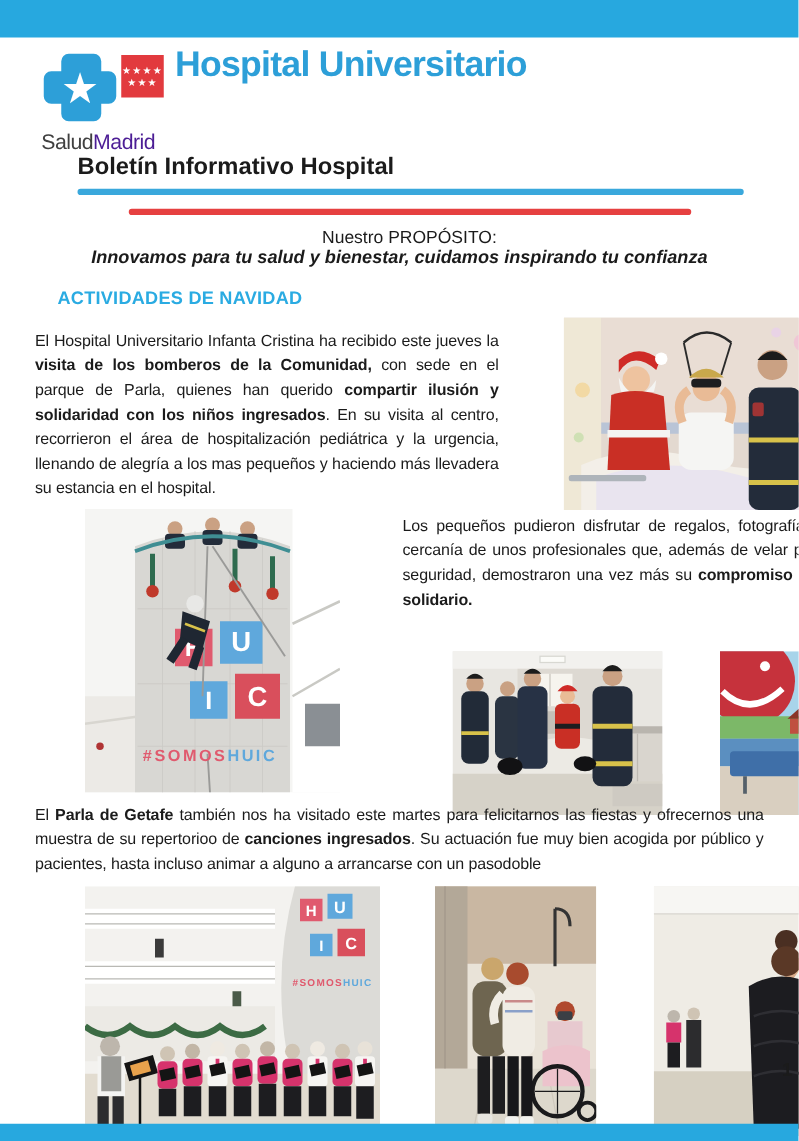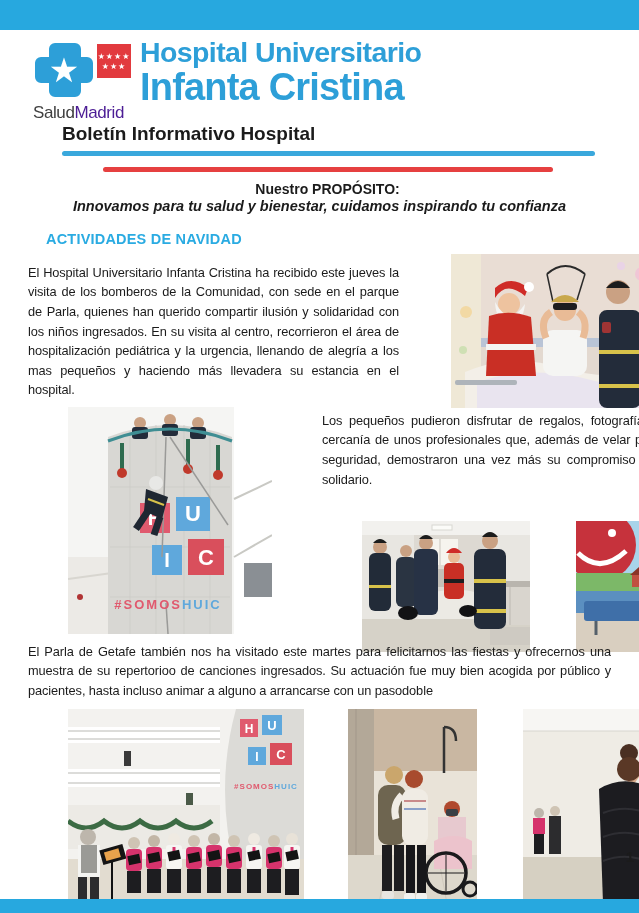--- a/index.html
+++ b/index.html
@@ -19,28 +19,28 @@
   .title1{font-size:28.5px;line-height:32px;letter-spacing:-0.6px;}
   .title2{font-size:38px;line-height:42px;letter-spacing:-0.8px;margin-top:-2px;}
 
   
   .mast{position:absolute;left:62px;top:123px;width:533px;display:flex;justify-content:space-between;
         font-weight:bold;font-size:19px;line-height:22px;}
   .rule-blue{position:absolute;left:62px;top:151px;width:533px;height:5px;background:#3aa8dc;border-radius:3px;}
   .rule-red{position:absolute;left:103px;top:167px;width:450px;height:5px;background:#e64040;border-radius:3px;}
 
   .purpose{position:absolute;left:0;top:181px;width:639px;text-align:center;}
-  .purpose-label{font-weight:bold;font-size:14px;line-height:17px;padding-left:16px;}
+  .purpose-label{font-weight:normal;font-size:14px;line-height:17px;padding-left:16px;}
   .purpose-text{font-weight:bold;font-style:italic;font-size:14.5px;line-height:17px;}
 
   .sec-head{position:absolute;left:46px;top:231px;color:#2aabe2;font-weight:bold;font-size:14.5px;letter-spacing:0.2px;}
 
   
   .btxt{font-size:12.8px;line-height:19.6px;text-align:justify;letter-spacing:-0.1px;}
-  .b{font-weight:normal;margin-top:12px;}
+  .b{font-weight:bold;margin-top:12px;}
   .p1{position:absolute;left:28px;top:250px;width:583px;height:146px;overflow:hidden;}
   .p1 .spacer{float:right;width:212px;height:148px;}
   .photo{display:block;}
   .photo svg{display:block;}
   .photo-room{position:absolute;left:411px;top:238px;width:209px;height:154px;}
   .mid-row{position:absolute;left:28px;top:391px;width:592px;height:227px;display:flex;}
   .photo-tower{width:204px;height:227px;flex:none;}
   .mid-col{margin-left:10px;width:378px;flex:none;}
   .p2{padding-top:7px;height:81px;overflow:hidden;}
   .mid-photos{margin-top:9px;display:flex;}
@@ -67,21 +67,20 @@
       <text x="31" y="41" font-size="34" fill="#ffffff" text-anchor="middle">★</text>
       <rect x="64" y="3" width="34" height="34" fill="#e23a3e"></rect>
       <text x="81" y="18" font-size="8" fill="#ffffff" text-anchor="middle" letter-spacing="1">★★★★</text>
       <text x="81" y="28" font-size="8" fill="#ffffff" text-anchor="middle" letter-spacing="1">★★★</text>
     </svg>
     <div class="logo-text"><span class="salud">Salud</span><span class="madrid">Madrid</span></div>
   </div>
 
   <div class="titles">
     <div class="title1">Hospital Universitario</div>
-    <div class="title2">Infanta Cristina</div>
   </div>
 
   <div class="mast">
     <span>Boletín Informativo Hospital</span>
   </div>
   <div class="rule-blue"></div>
   <div class="rule-red"></div>
 
   <div class="purpose">
     <div class="purpose-label">Nuestro PROPÓSITO:</div>

